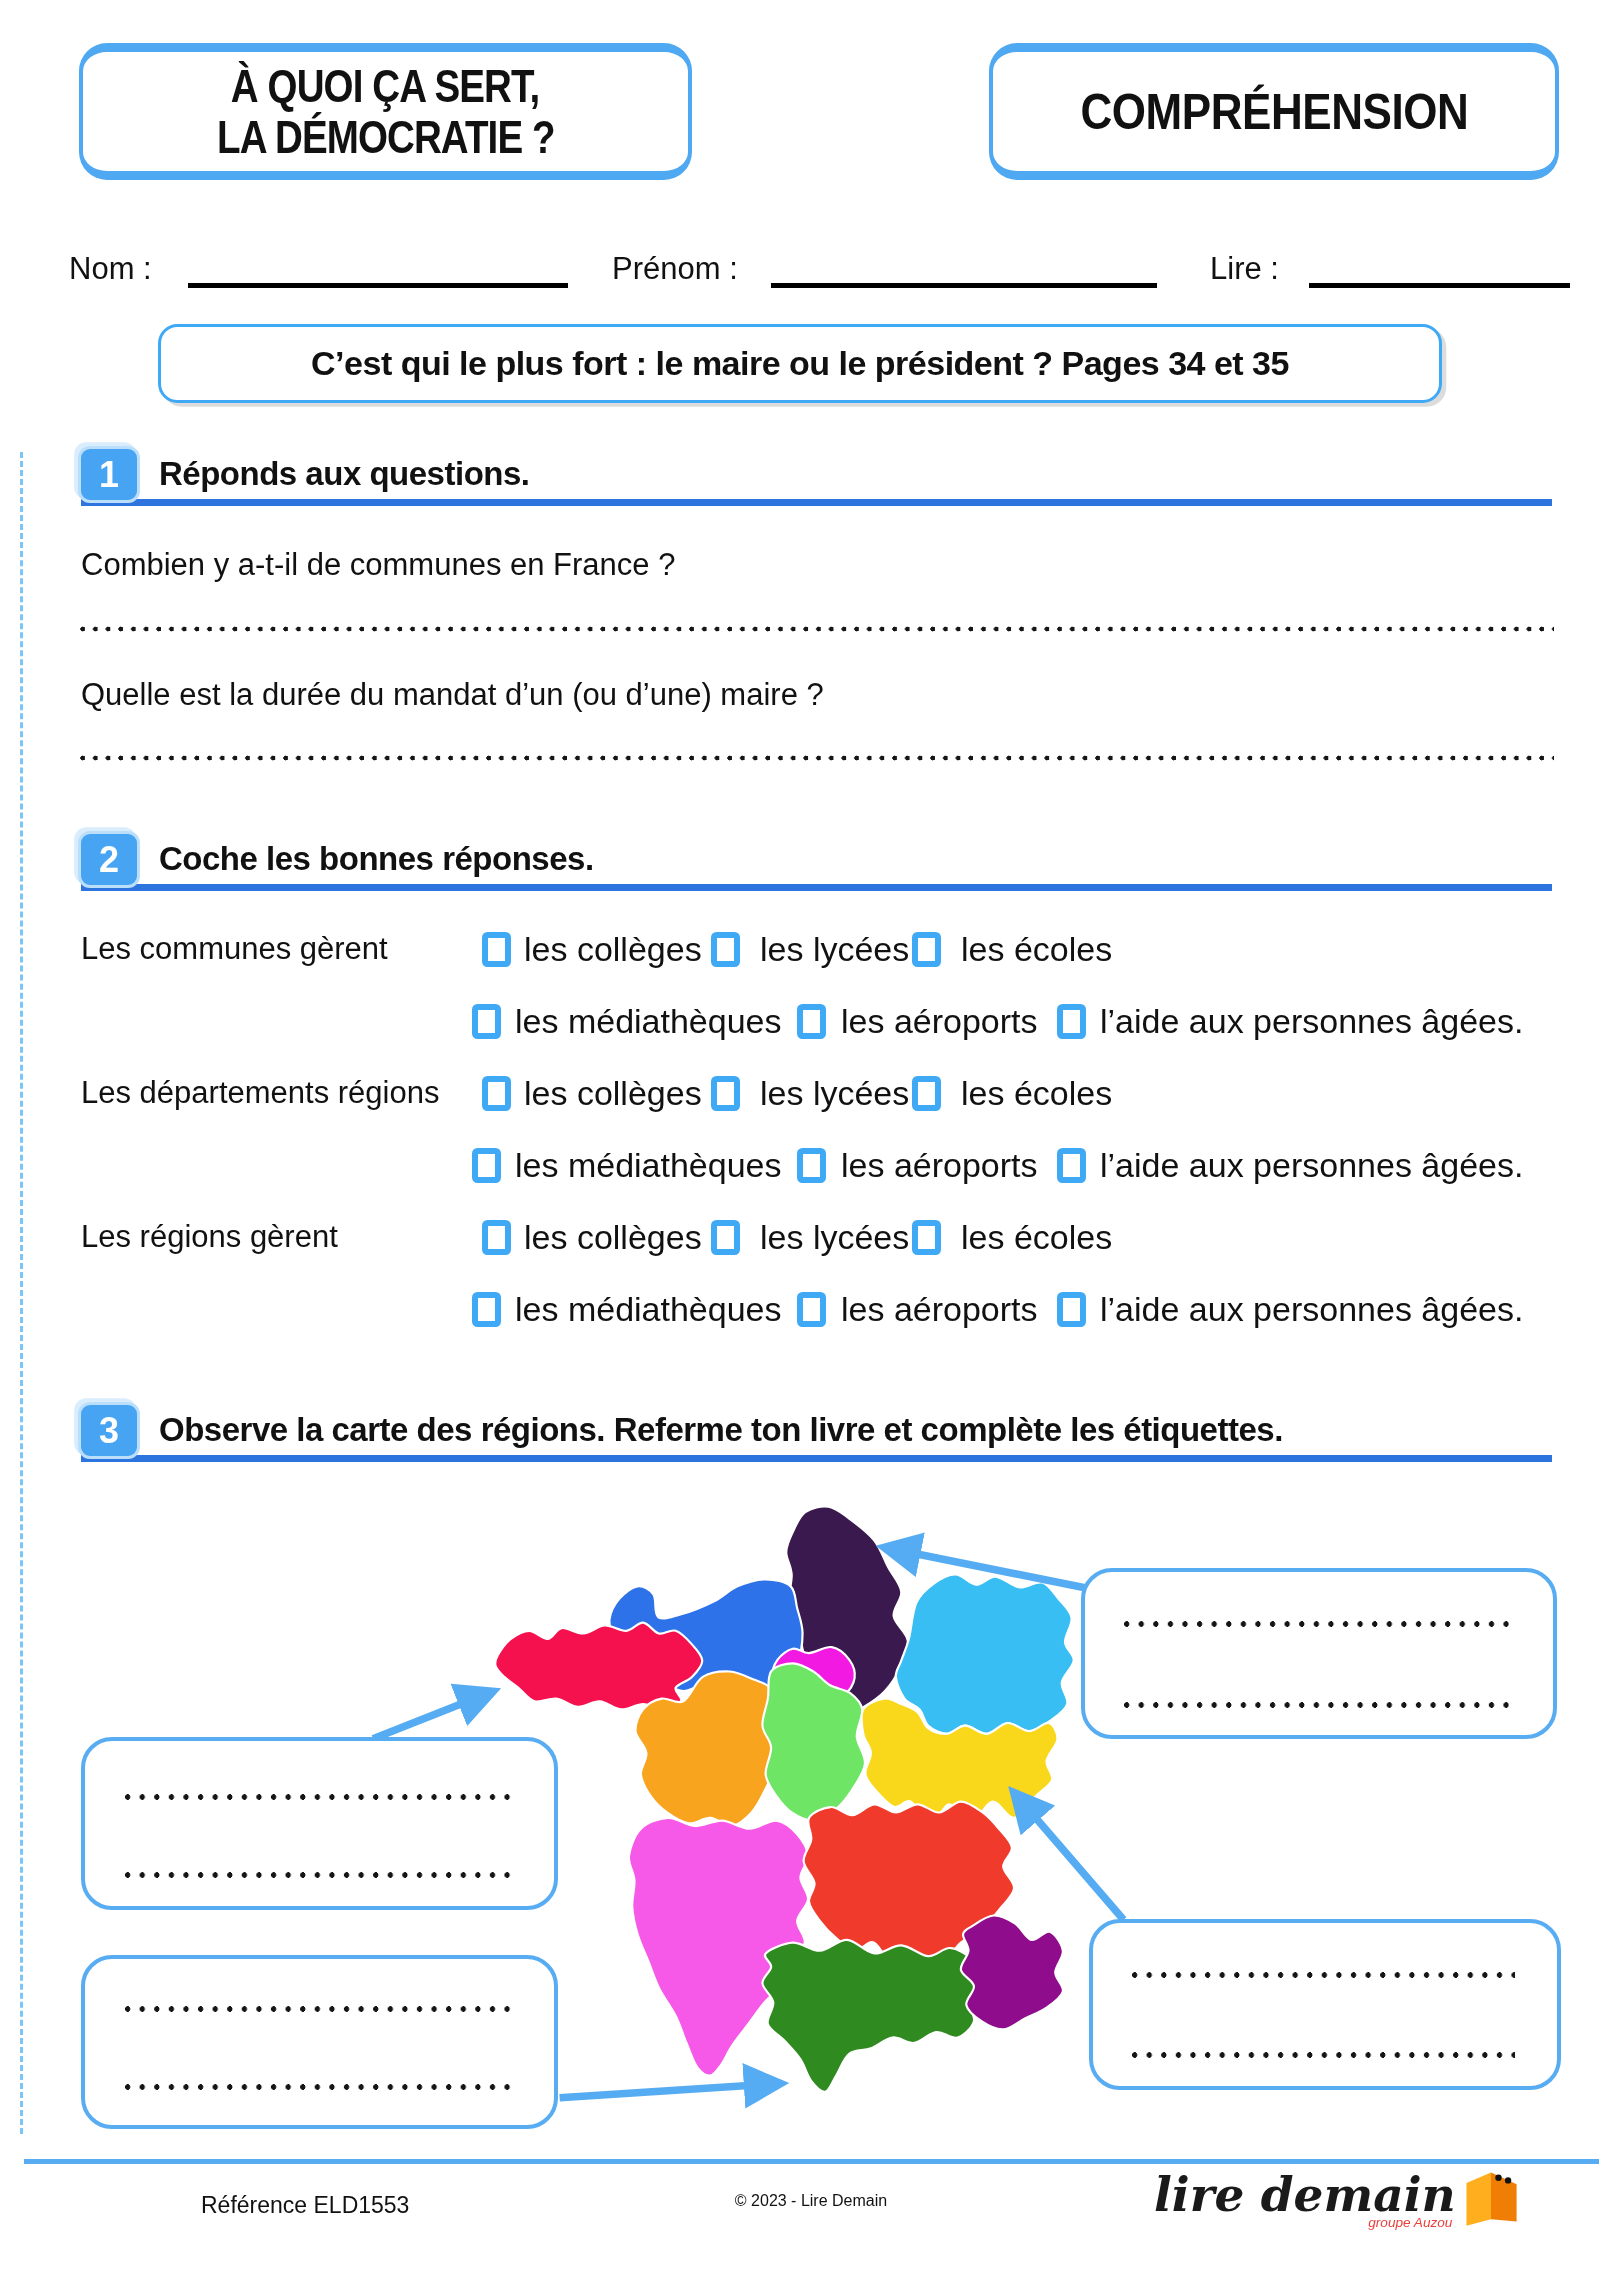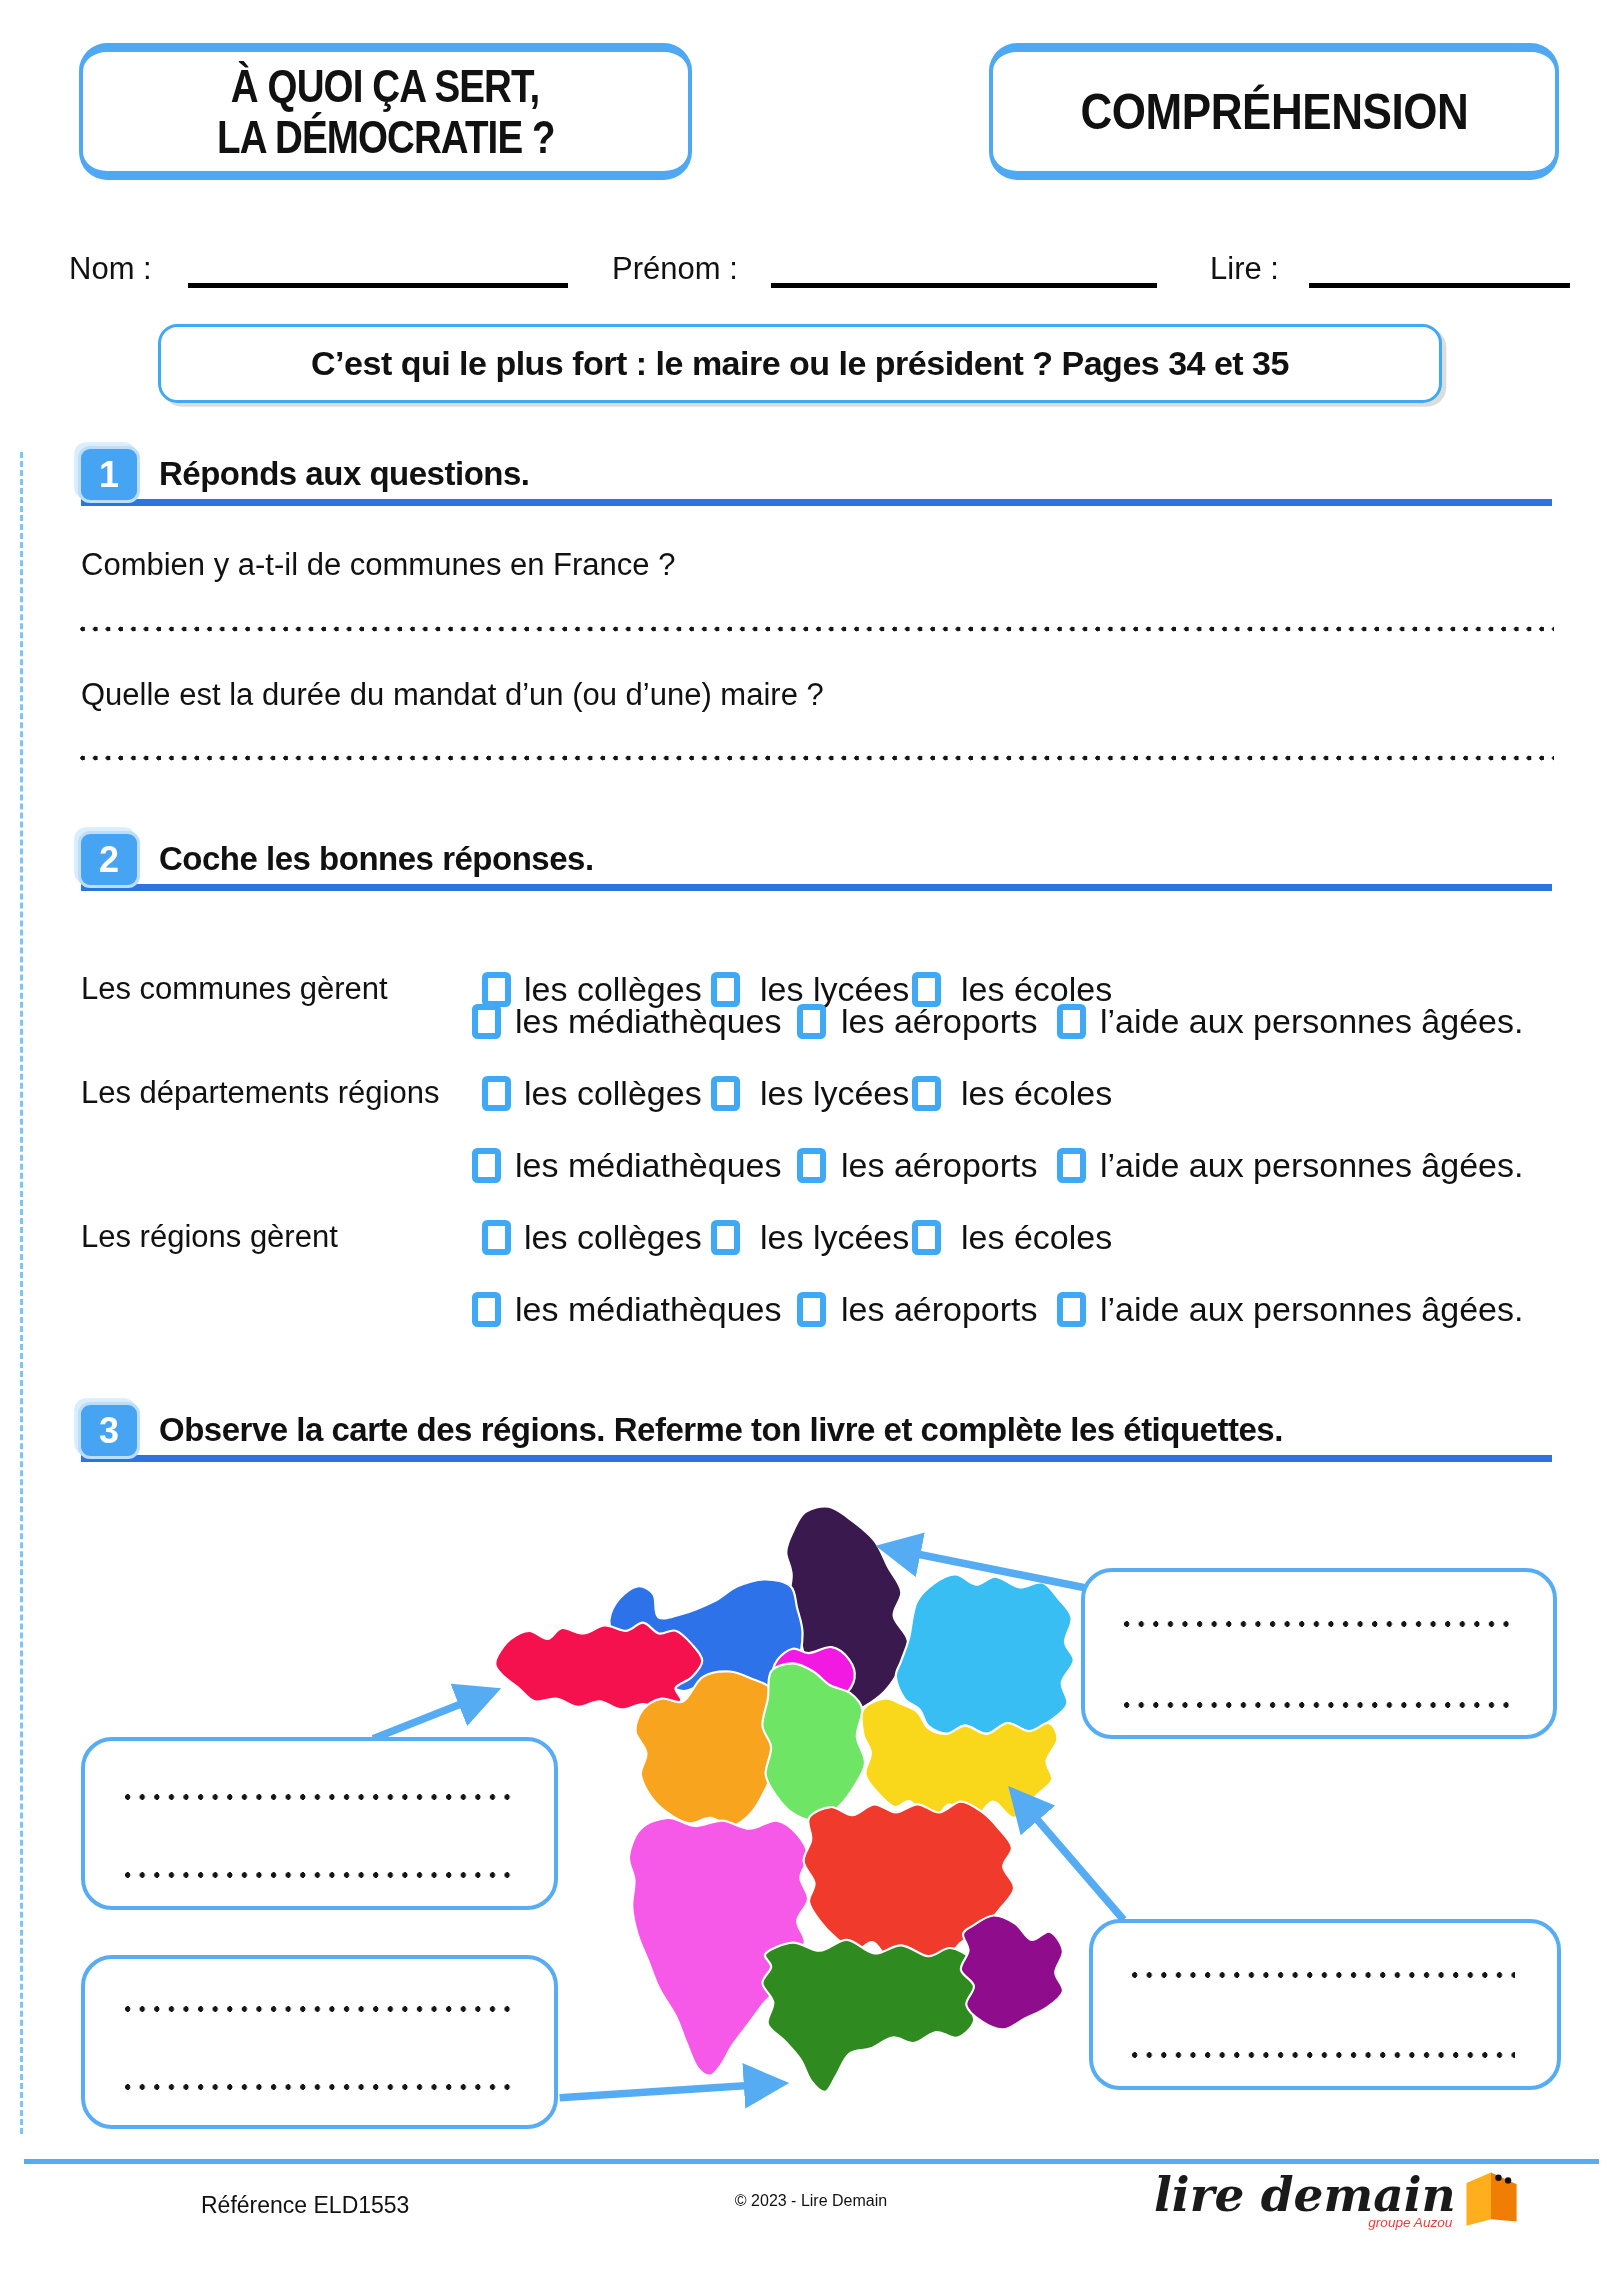--- a/index.html
+++ b/index.html
@@ -106,21 +106,21 @@
   <div class="dotline" style="left:80px;top:625px;width:1474px;"></div>
   <div class="question" style="left:81px;top:677px;">Quelle est la durée du mandat d’un (ou d’une) maire ?</div>
   <div class="dotline" style="left:80px;top:754px;width:1474px;"></div>
 
   <div class="secnum" style="left:78px;top:831px;">
     <span>2</span>
   </div>
   <div class="sectitle" style="left:159px;top:839px;">Coche les bonnes réponses.</div>
   <div class="secbar" style="left:81px;top:884px;width:1471px;"></div>
 
-  <div class="qrow" style="top:964px;text-decoration:underline;">
+  <div class="qrow" style="top:924px;text-decoration:underline;">
     <span class="rlabel" style="left:81px;">Les communes gèrent</span>
     <span class="cb" style="left:482px;"></span>
     <span class="opt" style="left:524px;">les collèges</span>
     <span class="cb" style="left:711px;"></span>
     <span class="opt" style="left:760px;">les lycées</span>
     <span class="cb" style="left:912px;"></span>
     <span class="opt" style="left:961px;">les écoles</span>
   </div>
   <div class="qrow" style="top:996px;">
     <span class="cb" style="left:472px;"></span>

